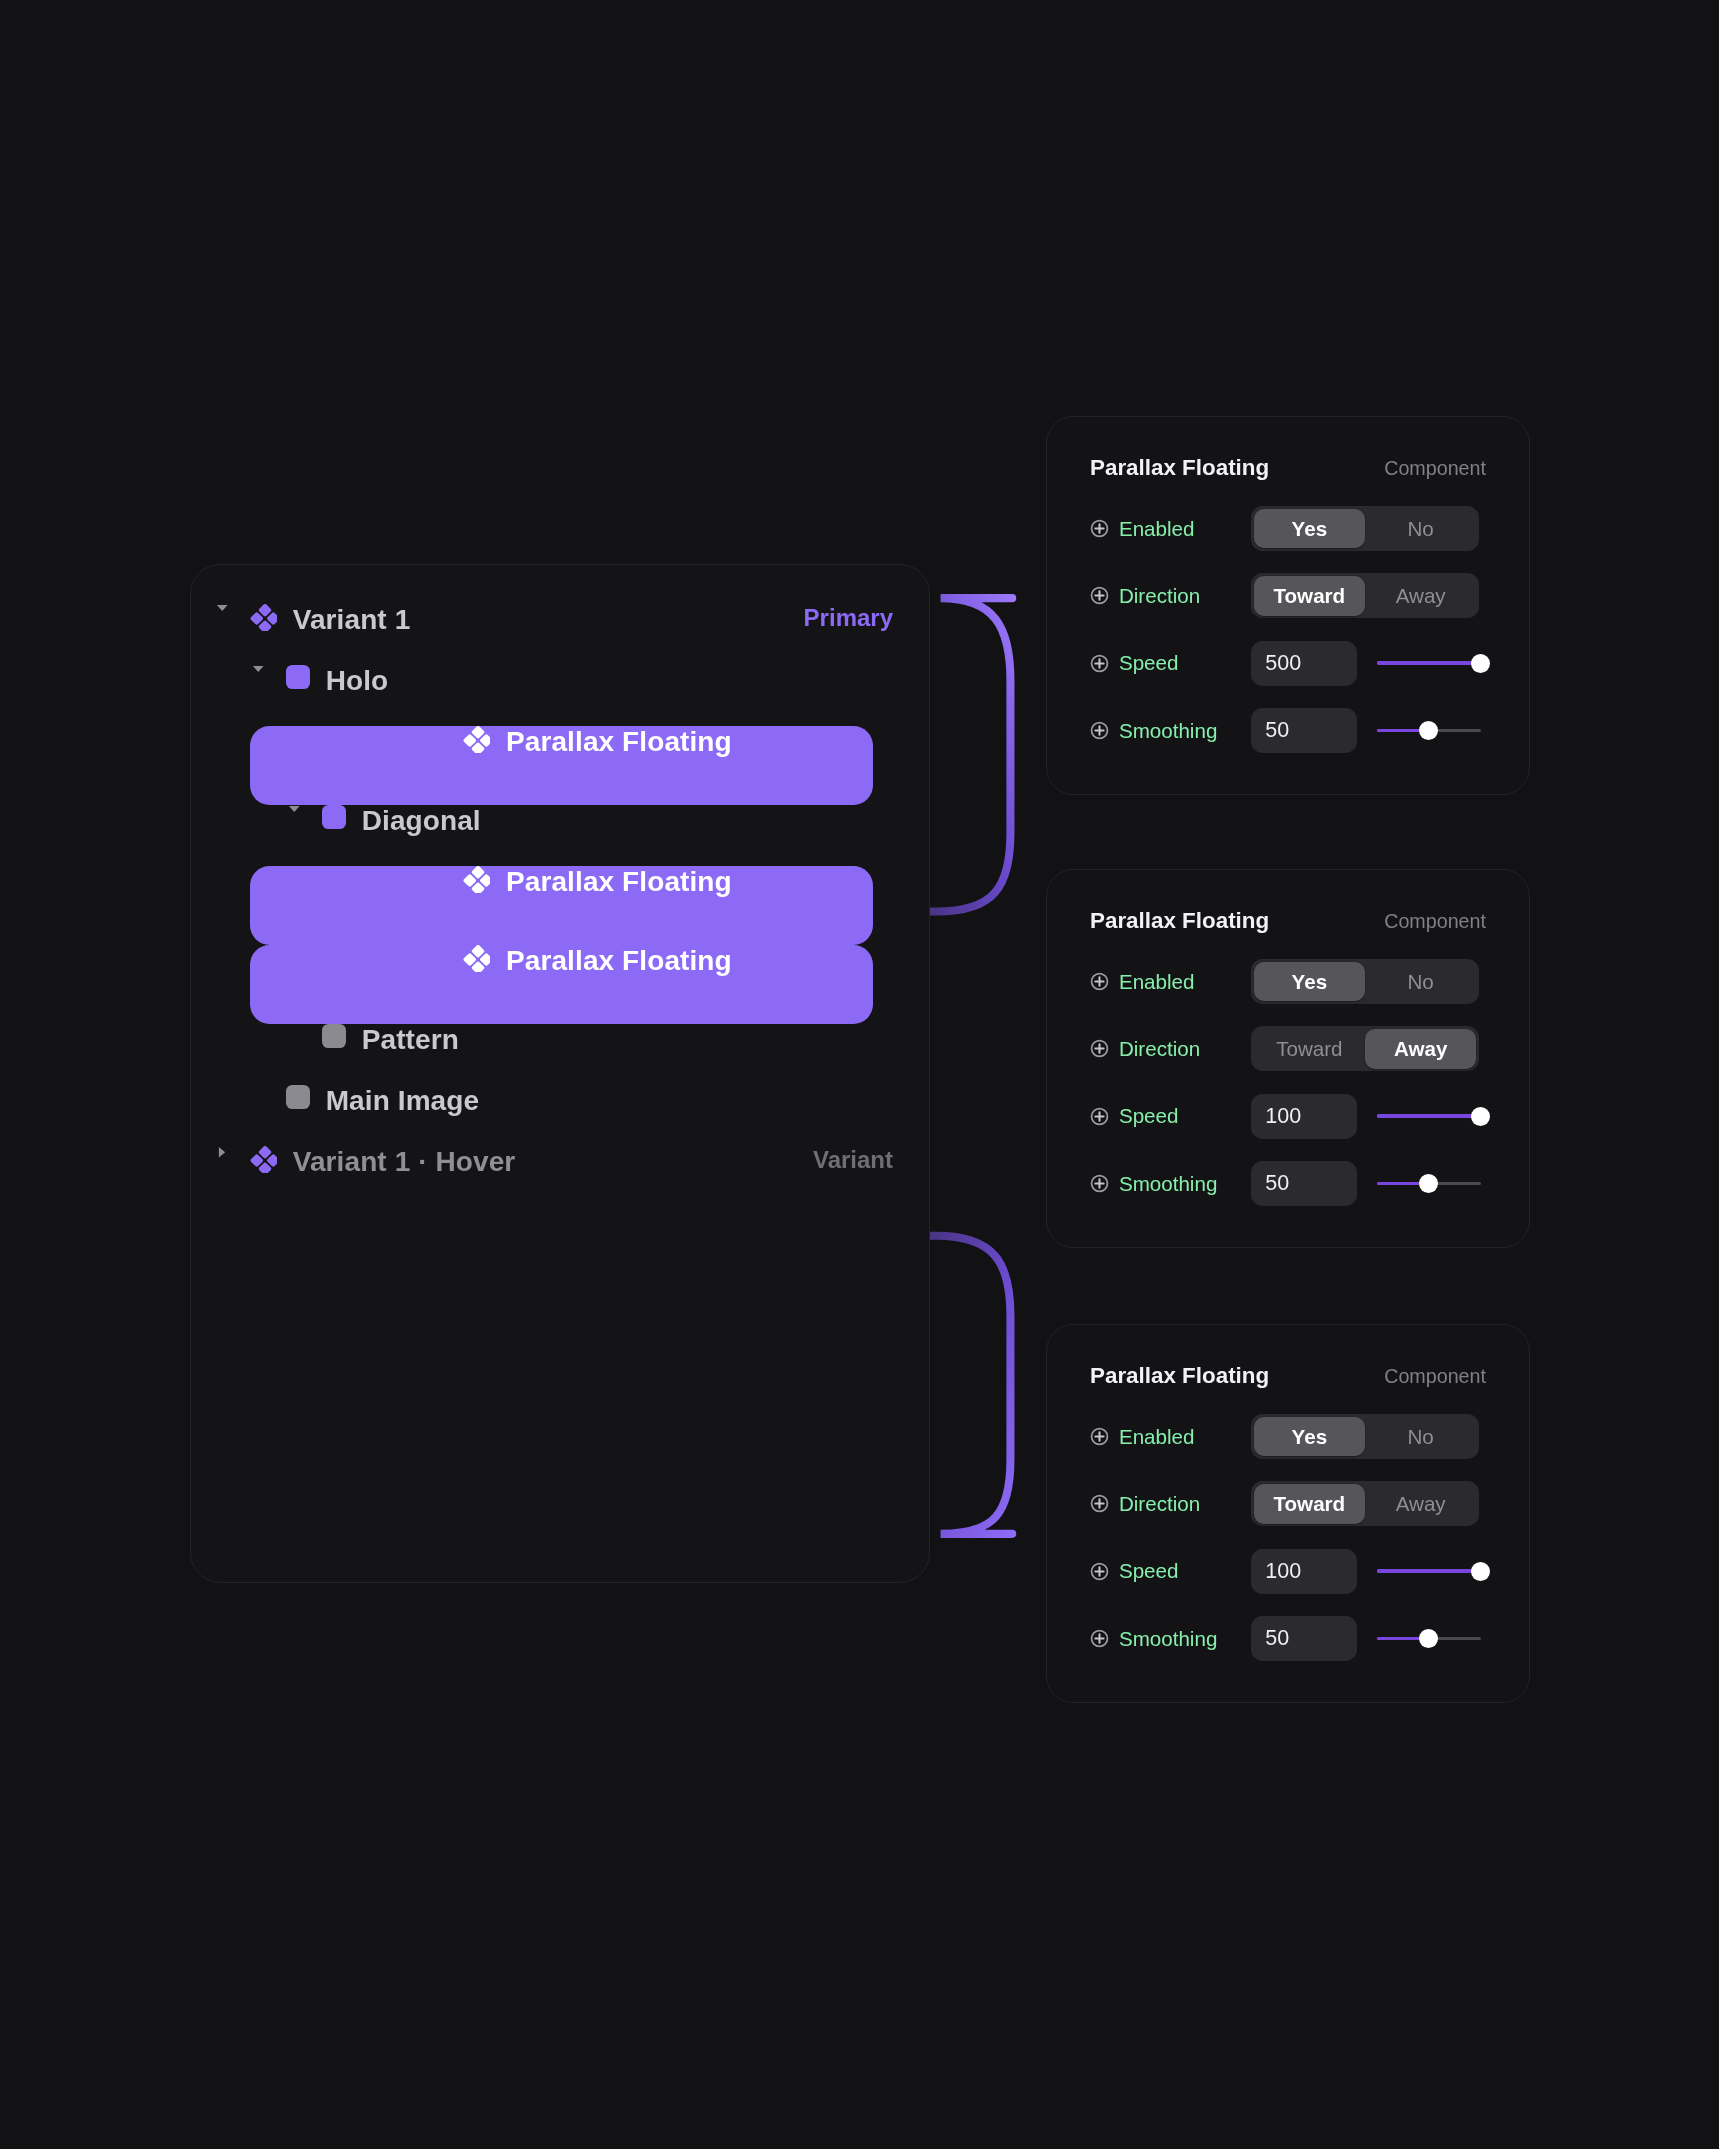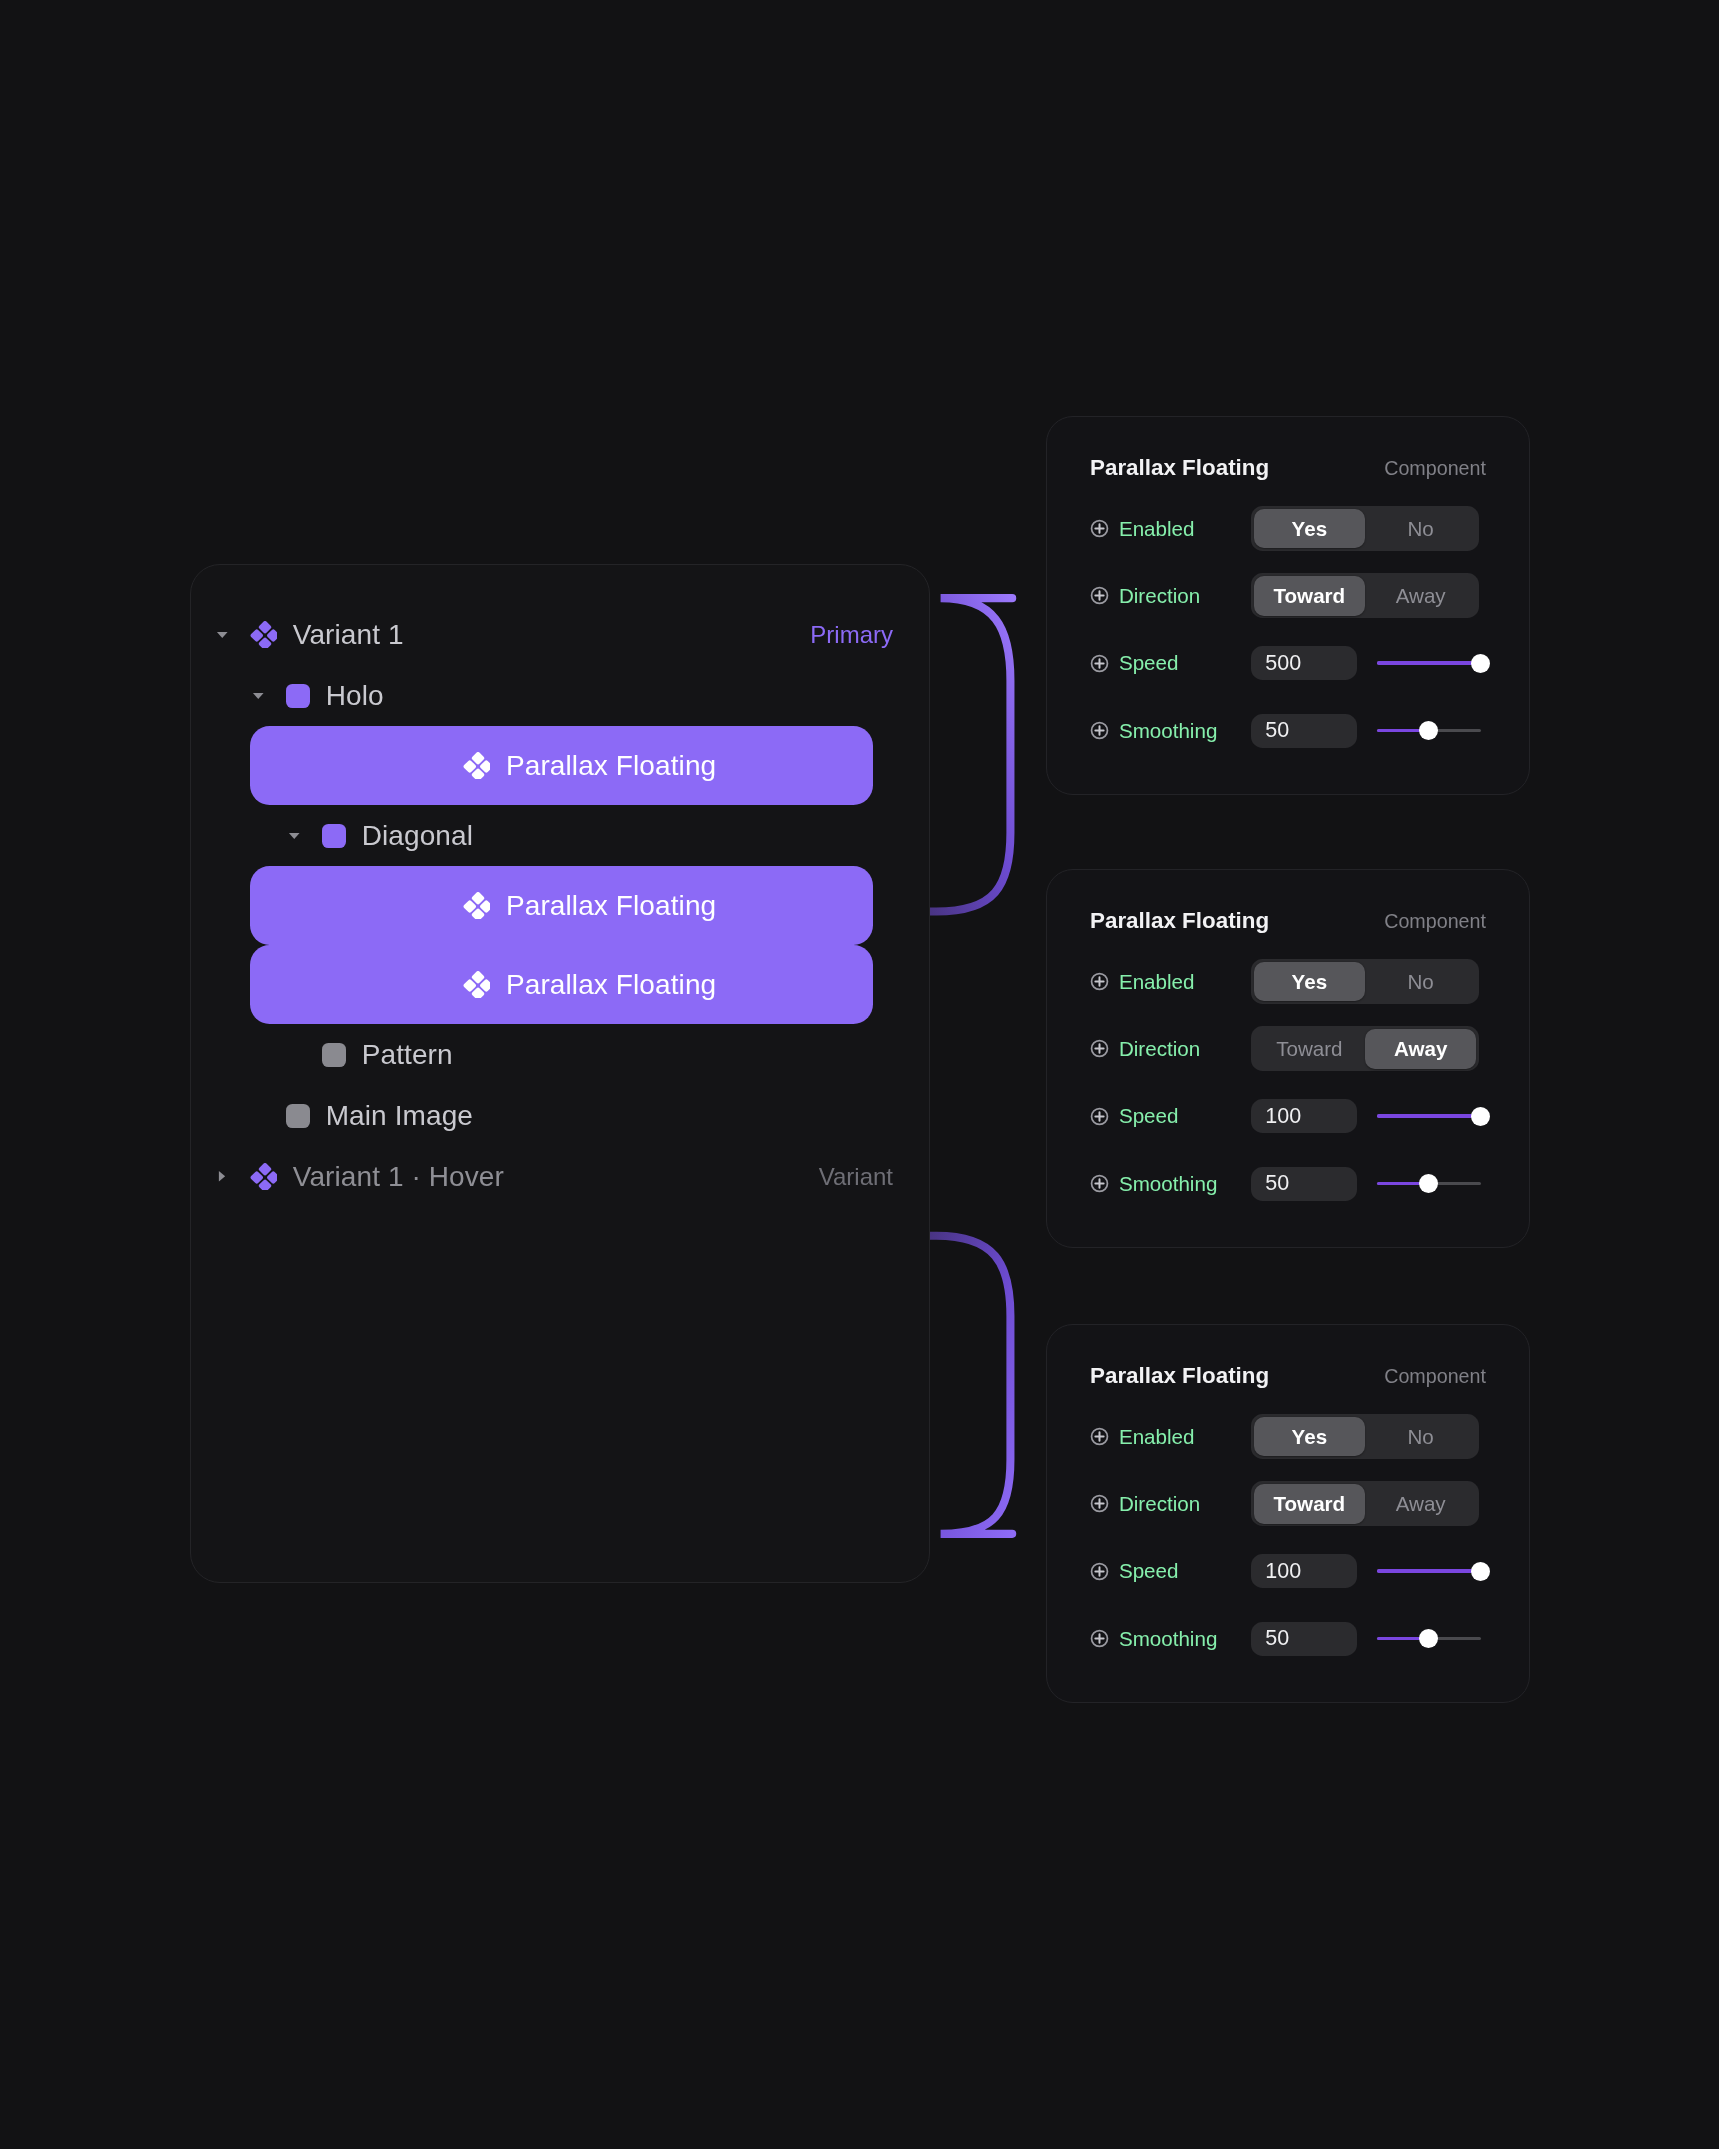--- a/index.html
+++ b/index.html
@@ -39,25 +39,26 @@
     background: #141416;
     border: 0.9px solid #242427;
     border-radius: 30px;
     z-index: 3;
     padding: 39px 0 0 0;
   }
 
   .tree-row {
     position: relative;
     display: flex;
-    align-items: center;
+    align-items: flex-start;
     height: 61px;
     margin: 0 0 0 0;
     padding-left: 19.7px;
     padding-right: 36px;
+    font-weight: bold;
   }
 
   .tree-row.selected {
     background: #8c6af6;
     border-radius: 19.7px;
     margin-left: 59px;
     margin-right: 56px;
     padding-left: 0;
     height: 79px;
   }
@@ -191,21 +192,21 @@
   }
   .segment.active {
     background: #56565a;
     color: #ffffff;
     font-weight: bold;
     box-shadow: 0 0.9px 1.8px rgba(0,0,0,.35);
   }
 
   .num-field {
     width: 106px;
-    height: 34px;
+    height: 45px;
     background: #2b2b2e;
     border-radius: 11.6px;
     display: flex;
     align-items: center;
     padding-left: 14.3px;
     font-size: 21.5px;
     color: #f0f0f2;
     flex: 0 0 106px;
   }
 

